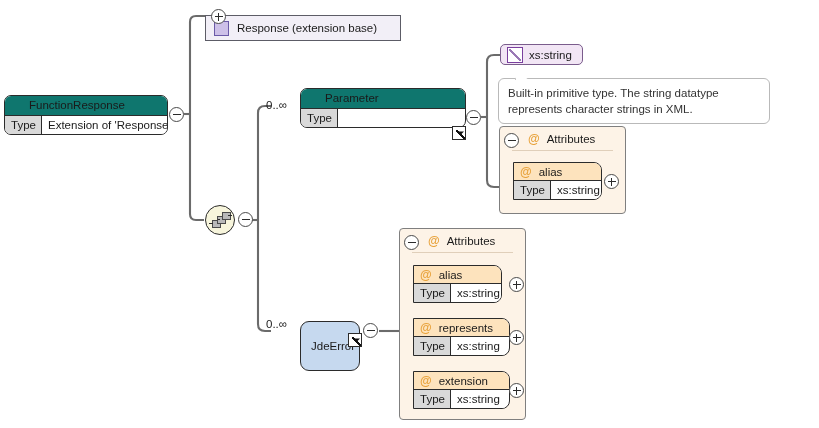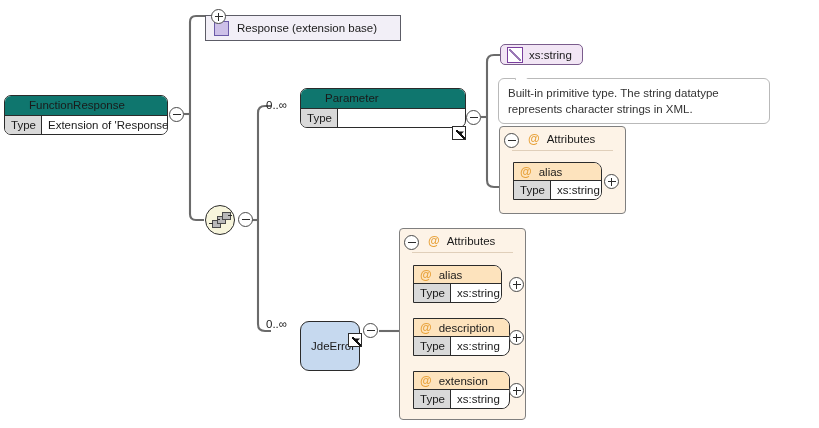--- a/index.html
+++ b/index.html
@@ -279,21 +279,21 @@
     <div class="arow">
       <div class="k" style="width:37px;">Type</div>
       <div class="v">xs:string</div>
     </div>
   </div>
   <div class="toggle plus" style="left:509px;top:277px;"></div>
 
   <div class="abox" style="left:413px;top:318px;width:97px;">
     <div class="ahdr">
       <span class="at">@</span>
-      <span>description</span>
+      <span>represents</span>
     </div>
     <div class="arow">
       <div class="k" style="width:37px;">Type</div>
       <div class="v">xs:string</div>
     </div>
   </div>
   <div class="toggle plus" style="left:509px;top:330px;"></div>
 
   <div class="abox" style="left:413px;top:371px;width:97px;">
     <div class="ahdr">

